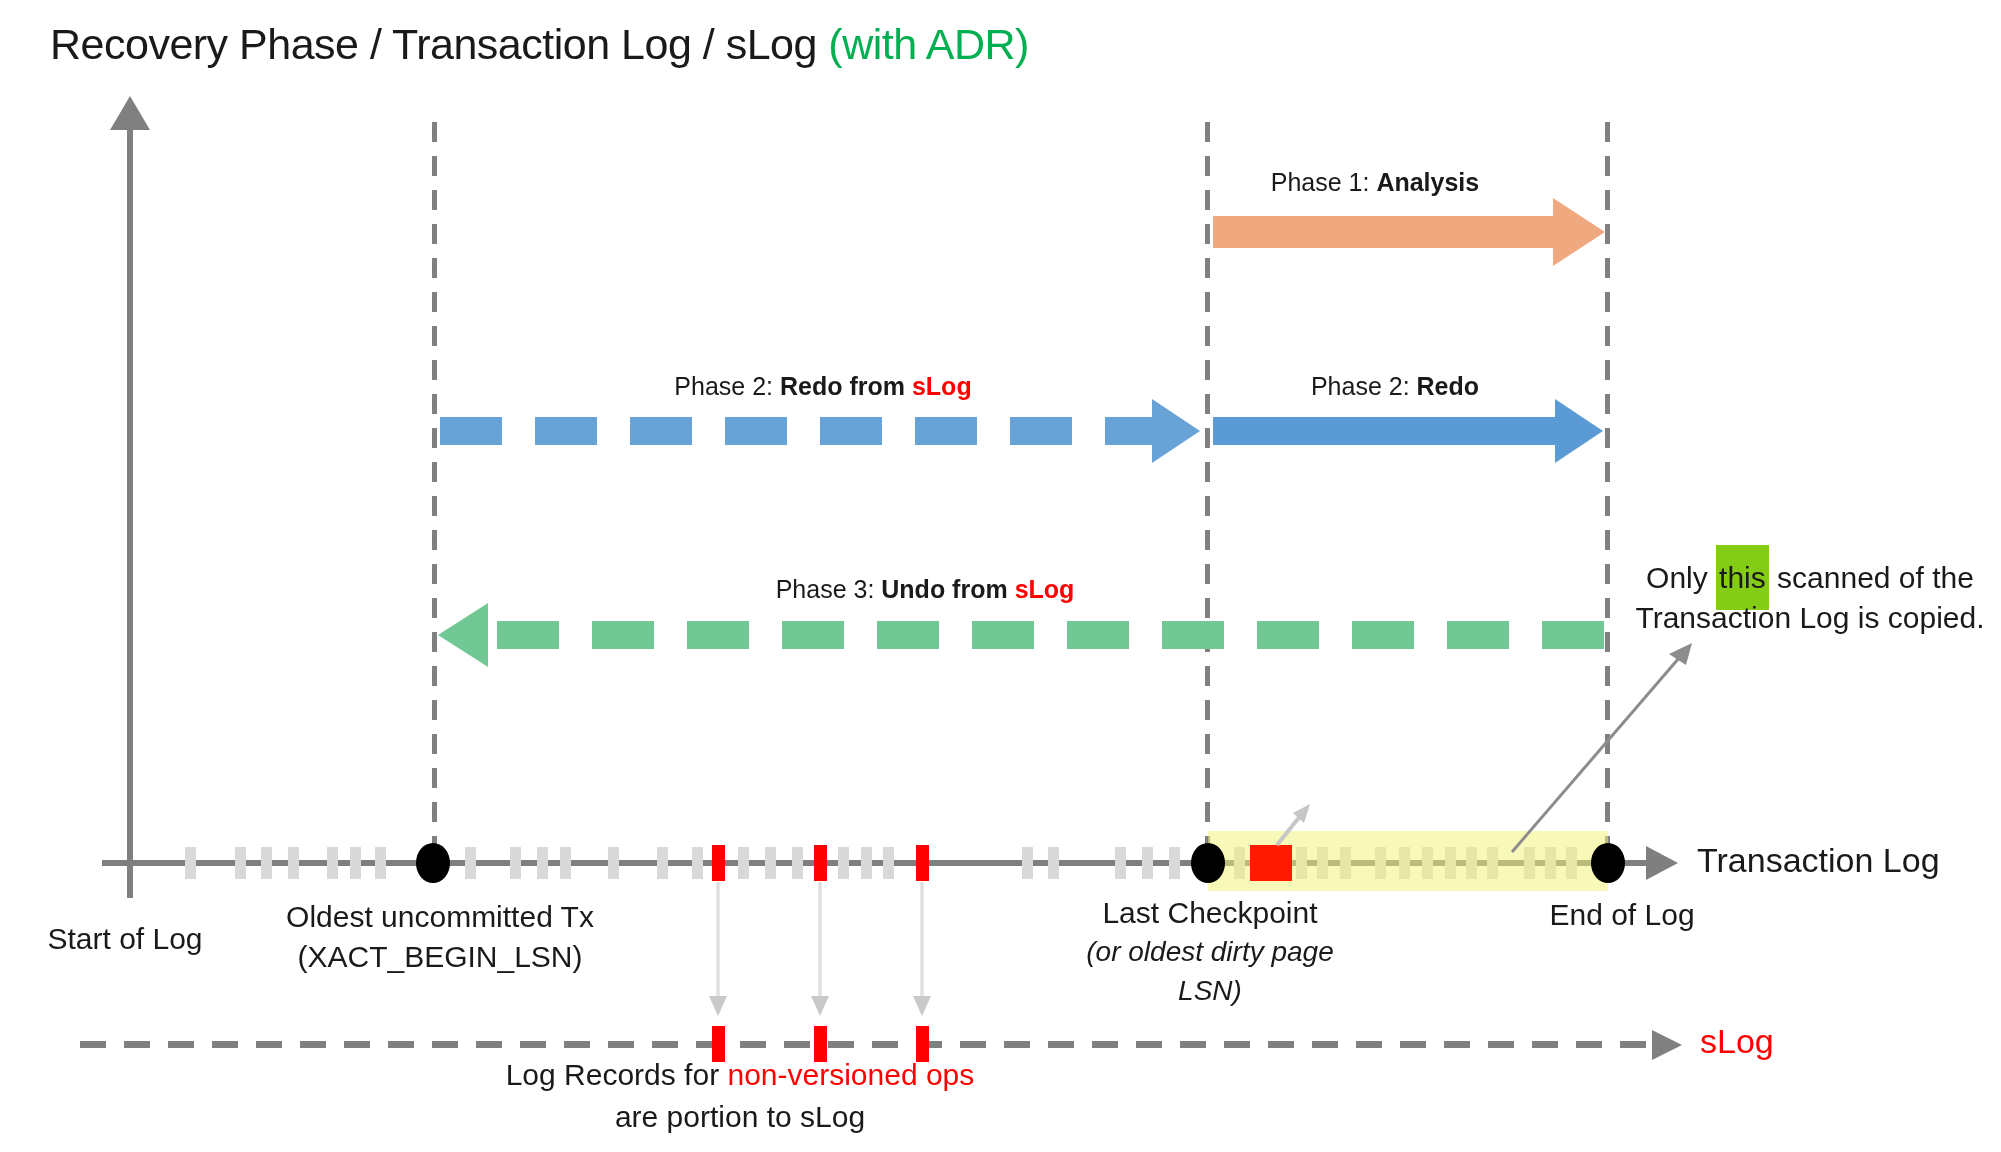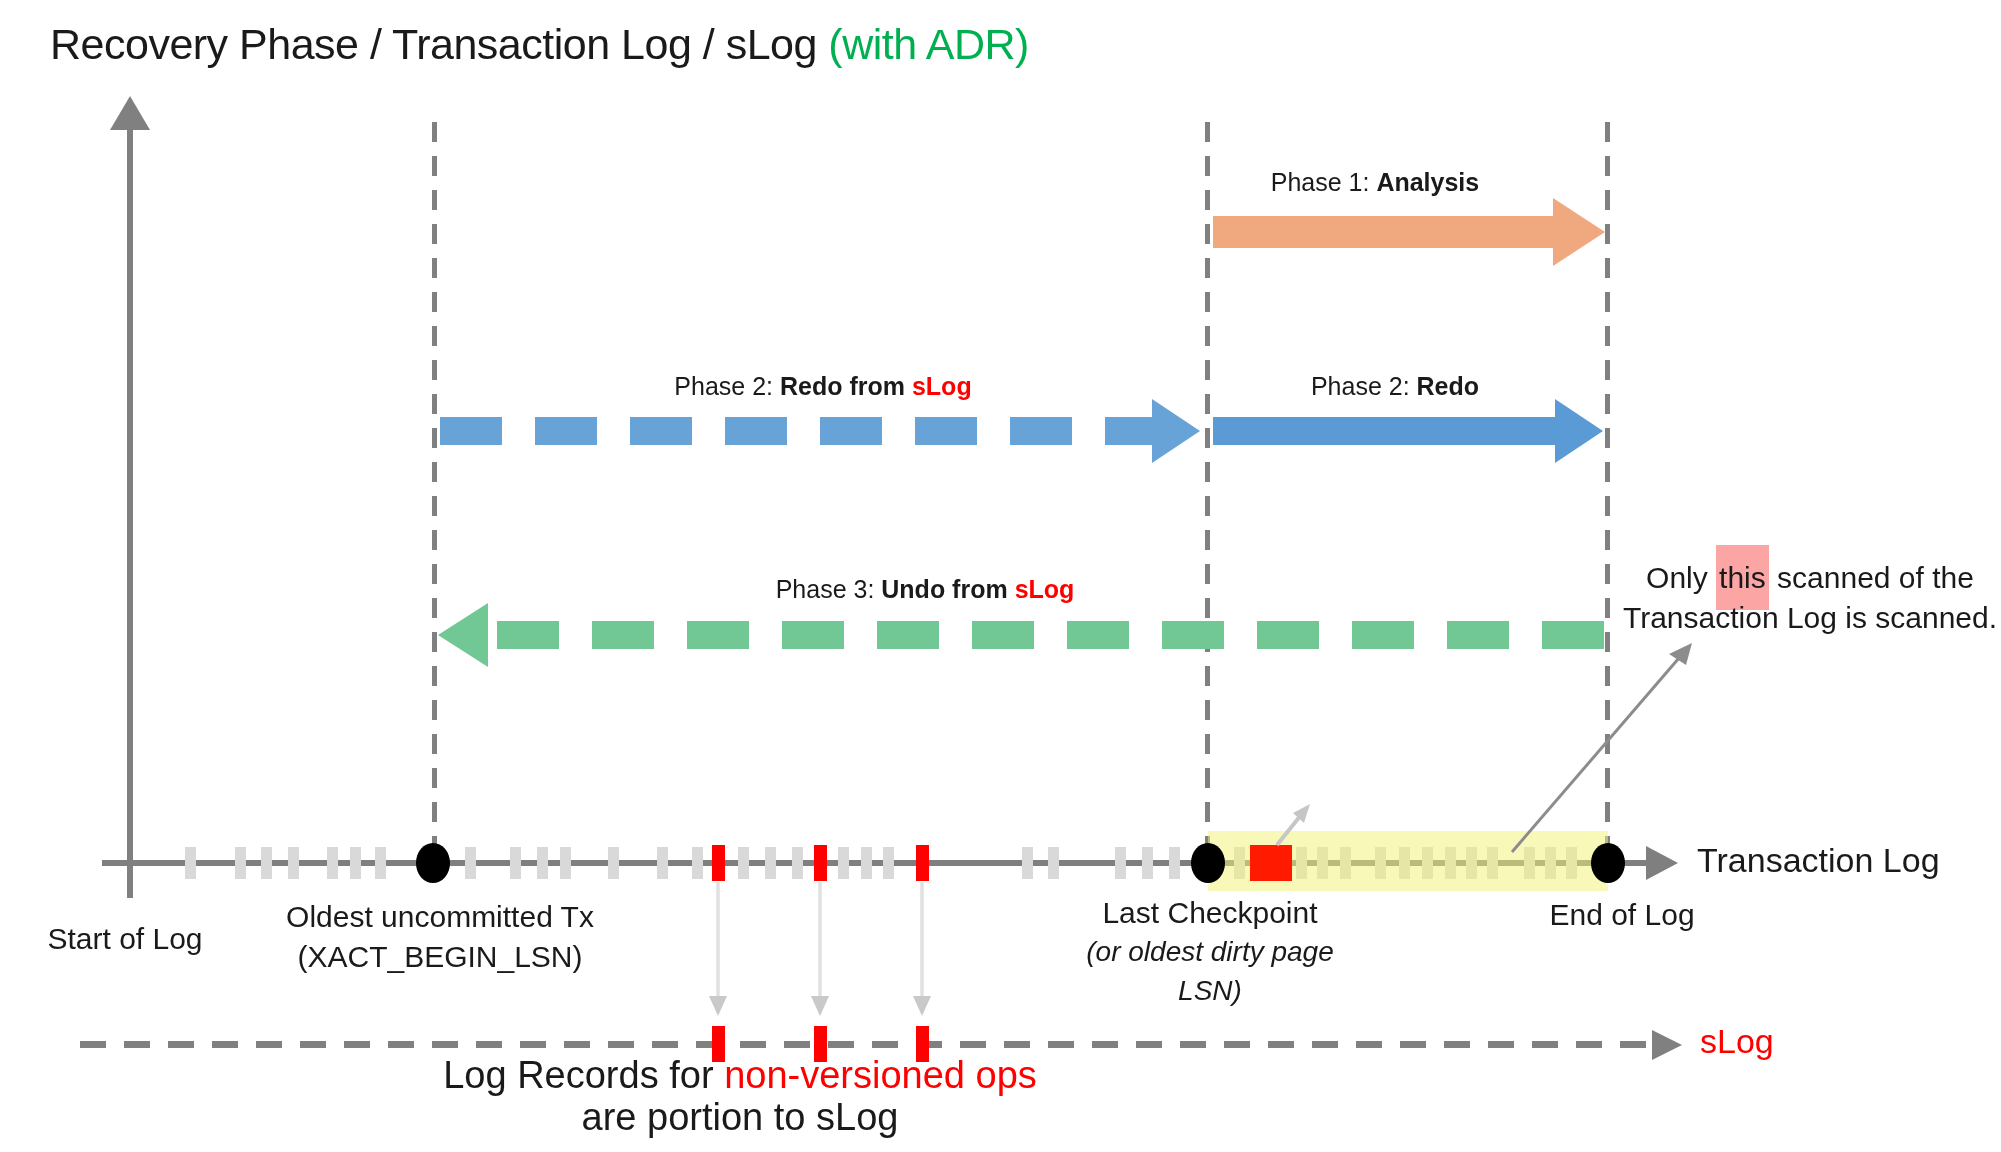--- a/index.html
+++ b/index.html
@@ -49,22 +49,22 @@
   .tl-label{left:1697px;top:841px;}
   .slog-label{left:1700px;top:1022px;color:#ff0000;}
   .small-lbl{font-size:30px;text-align:center;z-index:7;line-height:40px;}
   .start-lbl{left:25px;top:887px;width:200px;margin-top:32px;}
   .oldest-lbl{left:240px;top:897px;width:400px;}
   .ckpt-lbl{left:1010px;top:894px;width:400px;line-height:38px;}
   .ckpt-lbl .it{font-style:italic;font-size:28px;}
   .end-lbl{left:1472px;top:895px;width:300px;}
   .persist-lbl{left:1160px;top:692px;width:400px;font-size:29px;line-height:40px;text-align:center;z-index:7;}
   .scan-lbl{left:1610px;top:558px;width:400px;font-size:30px;line-height:40px;text-align:center;z-index:7;}
-  .scan-lbl .mark{background:#fca5a5;padding:16px 3px;}
-  .copy-lbl{left:440px;top:1054px;width:600px;font-size:38px;line-height:42px;text-align:center;z-index:7;}
+  .scan-lbl .mark{background:#84cc16;padding:16px 3px;}
+  .copy-lbl{left:440px;top:1054px;width:600px;font-size:30px;line-height:42px;text-align:center;z-index:7;}
   svg.overlay{position:absolute;left:0;top:0;z-index:6;pointer-events:none;}
 </style>
 </head>
 <body>
 
 <div id="canvas">
 
   <div class="abs title"><span>Recovery Phase / Transaction Log / sLog</span> <span class="adr">(with ADR)</span></div>
 
   <div class="abs vaxis"></div>
@@ -93,21 +93,21 @@
   <div class="abs blue-solid-head"></div>
   <div class="abs lbl p2b"><span>Phase 2: </span><b>Redo</b></div>
 
   <div class="abs green-head"></div>
   <div class="abs shaft green-shaft"></div>
   <div class="abs lbl p3"><span>Phase 3: </span><b>Undo from </b><b class="red-t">sLog</b></div>
 
 
   <div class="abs scan-lbl">
     <span>Only </span><span class="mark">this</span><span> scanned of the</span><br>
-    <span>Transaction Log is scanned.</span>
+    <span>Transaction Log is copied.</span>
   </div>
 
   <div class="abs copy-lbl">
     <span>Log Records for </span><span class="red-t">non-versioned ops</span><br>
     <span>are portion to sLog</span>
   </div>
 
   <div class="abs axis-label tl-label">Transaction Log</div>
   <div class="abs axis-label slog-label">sLog</div>
   <div class="abs small-lbl start-lbl">Start of Log</div>

